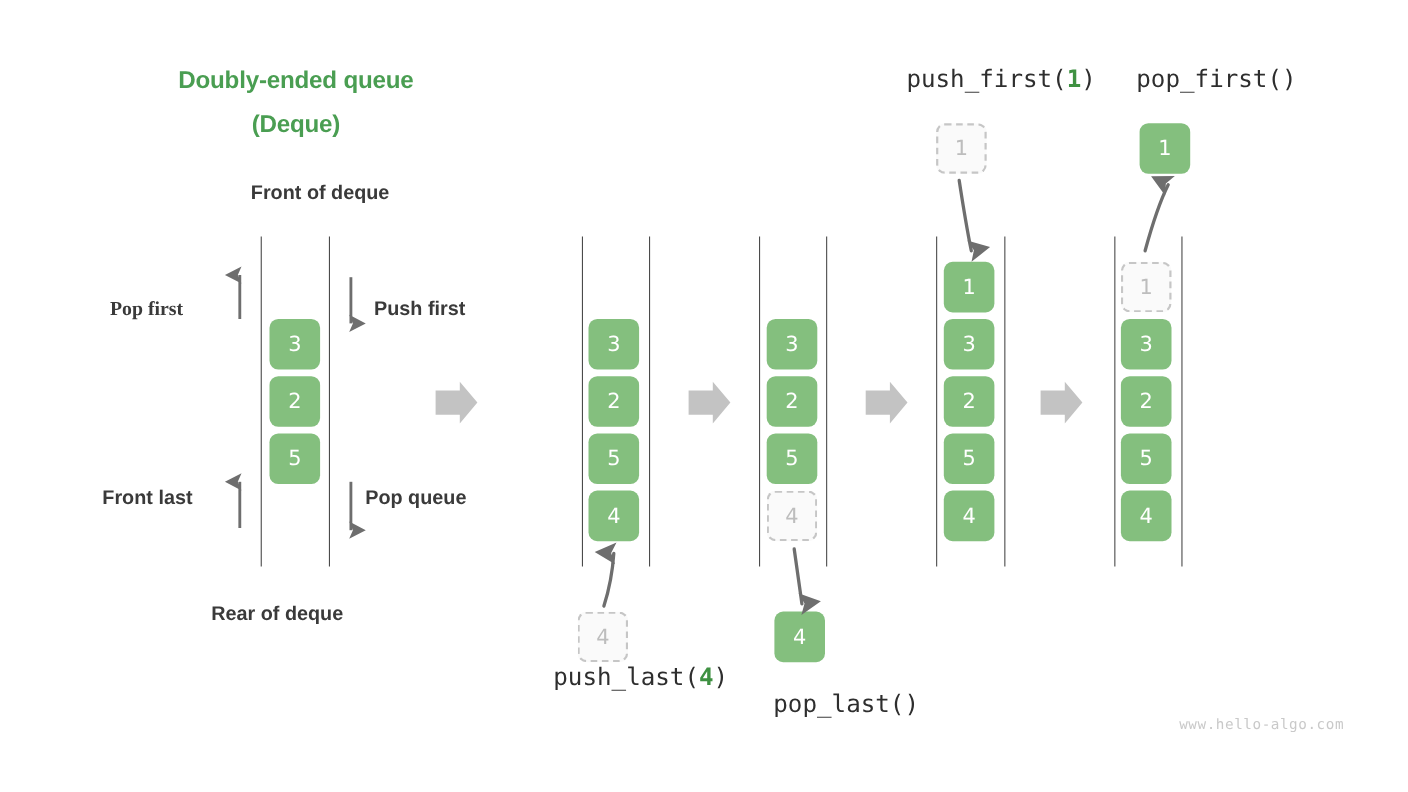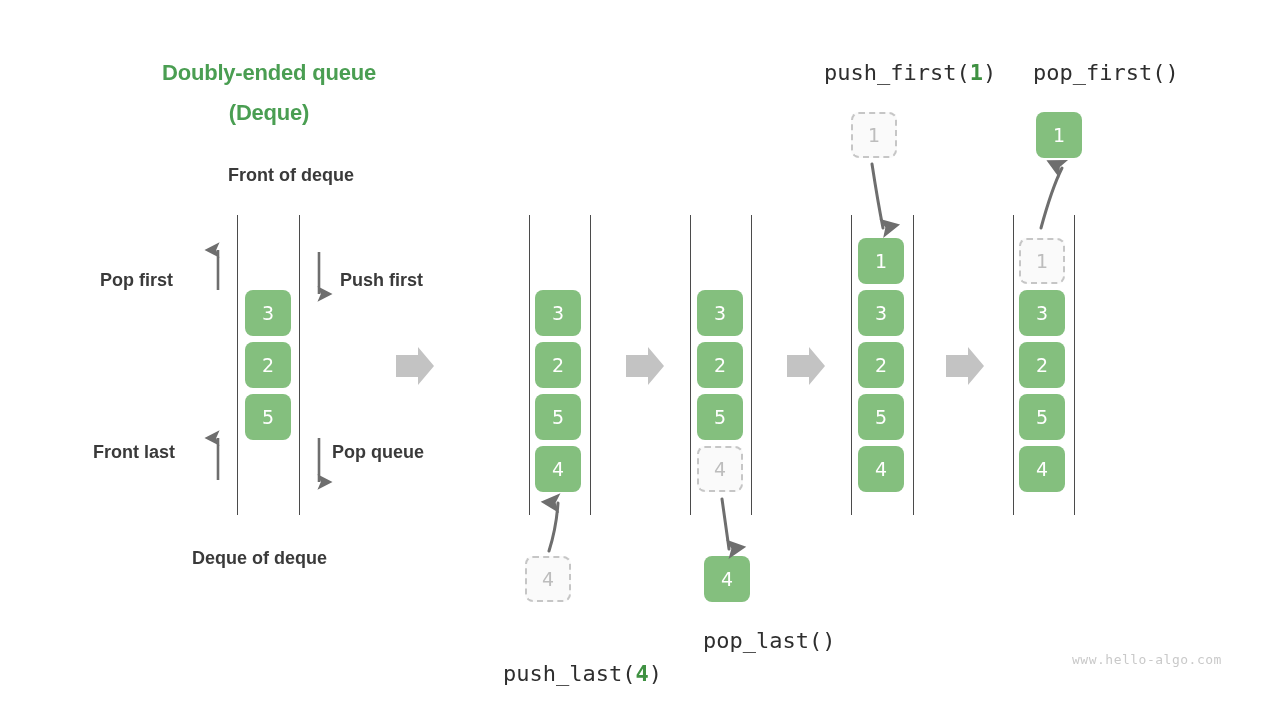--- a/index.html
+++ b/index.html
@@ -50,28 +50,28 @@
 </style>
 </head>
 <body>
 
 <div class="stage">
 
   <div class="abs title" style="left:147px;top:60px;width:244px;">Doubly-ended queue</div>
   <div class="abs title" style="left:147px;top:100px;width:244px;">(Deque)</div>
 
   <div class="abs side-label" style="left:188px;top:165px;margin-left:40px;">Front of deque</div>
-  <div class="abs side-label" style="left:192px;top:548px;">Deque of deque</div>
+  <div class="abs side-label" style="left:192px;top:548px;">Rear of deque</div>
 
-  <div class="abs side-label" style="left:100px;top:270px;">Pop first</div>
+  <div class="abs side-label" style="left:100px;top:270px;font-family:Liberation Serif, serif;">Pop first</div>
   <div class="abs side-label" style="left:340px;top:270px;">Push first</div>
   <div class="abs side-label" style="left:93px;top:442px;">Front last</div>
   <div class="abs side-label" style="left:332px;top:442px;">Pop queue</div>
 
-  <div class="abs op-label" style="left:503px;top:661px;">
+  <div class="abs op-label" style="left:503px;top:604px;">
     <span>push_last(</span><span class="arg">4</span><span>)</span>
   </div>
   <div class="abs op-label" style="left:703px;top:628px;">
     <span>pop_last(</span><span class="arg"></span><span>)</span>
   </div>
   <div class="abs op-label" style="left:824px;top:60px;">
     <span>push_first(</span><span class="arg">1</span><span>)</span>
   </div>
   <div class="abs op-label" style="left:1033px;top:60px;">
     <span>pop_first(</span><span class="arg"></span><span>)</span>

